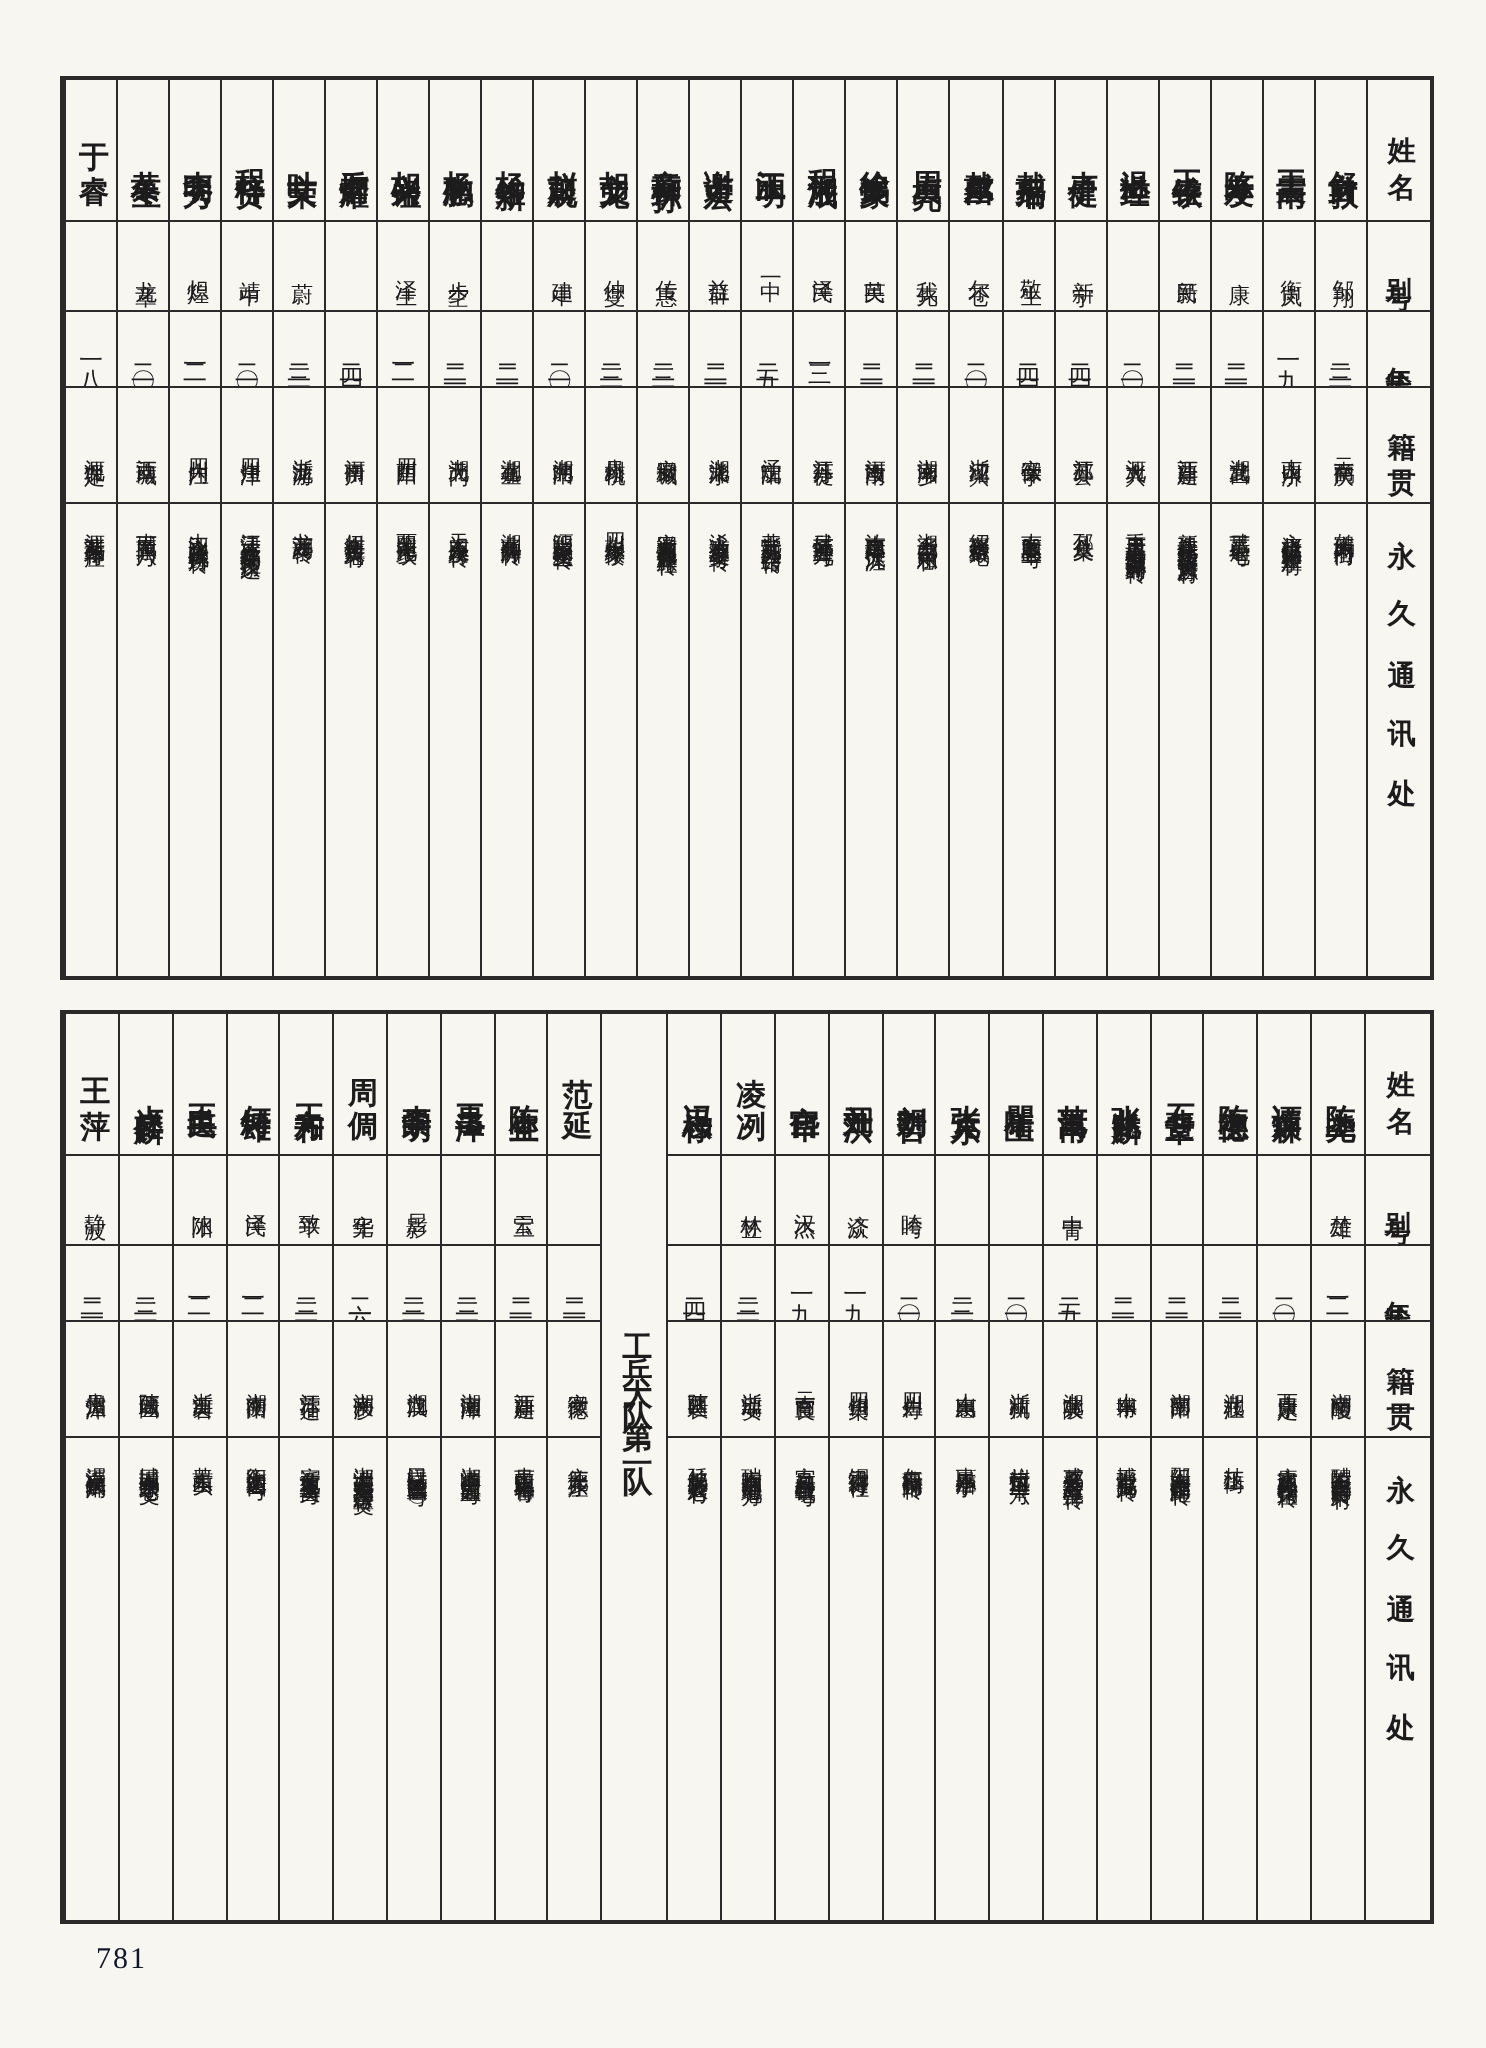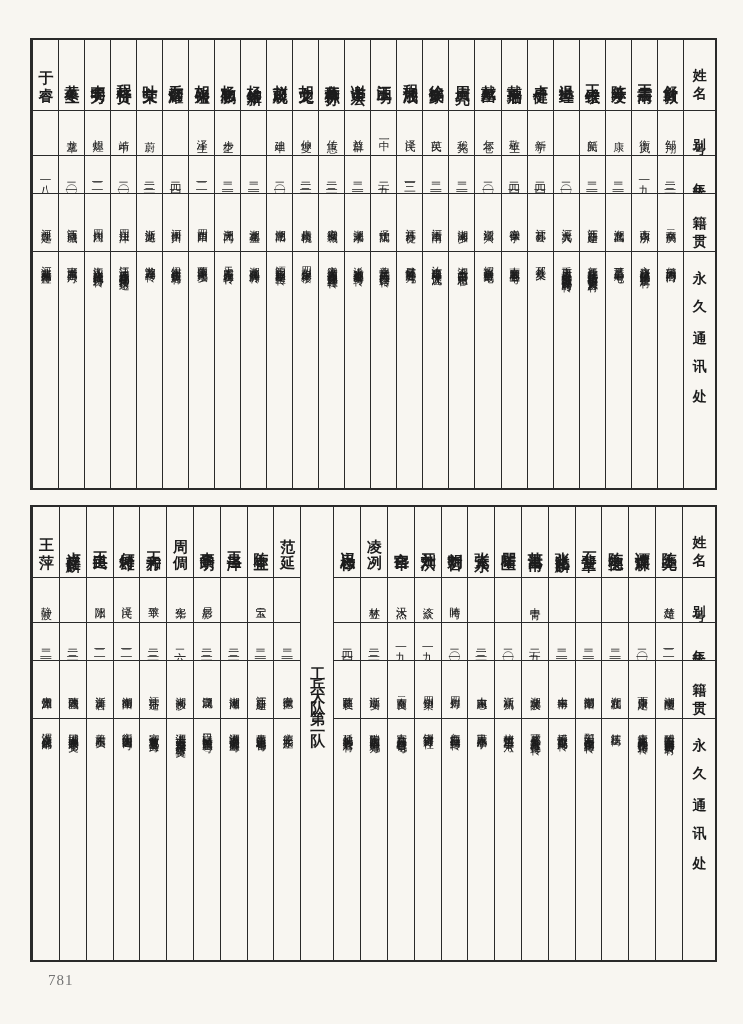--- a/index.html
+++ b/index.html
@@ -47,21 +47,21 @@
   .c-age .vtext{font-size:12px;letter-spacing:2px;}
   .c-native .vtext{font-size:10.5px;letter-spacing:1px;}
   .c-addr .vtext{font-size:10.5px;letter-spacing:1px;}
   .h-name .vtext,.h-native .vtext{font-size:14px;font-weight:bold;letter-spacing:18px;}
   .h-alias .vtext{font-size:13px;font-weight:bold;letter-spacing:5px;}
   .h-age .vtext{font-size:13px;font-weight:bold;letter-spacing:2px;}
   .h-addr .vtext{font-size:14px;font-weight:bold;letter-spacing:30px;}
   .divider-text{font-size:15px;font-weight:bold;letter-spacing:11px;}
   .page-number{
     position:absolute;left:48px;top:972px;
-    font-size:15px;letter-spacing:1px;color:#737373;text-align:center;
+    font-size:15px;letter-spacing:1px;color:#0f172a;text-align:center;
   }
 </style>
 </head>
 <body>
 
 <div class="page">
   <div class="rtable table-top" id="table-top">
       <div class="col header-col">
         <div class="cell r-name h-name">
           <span class="vtext">姓名</span>

